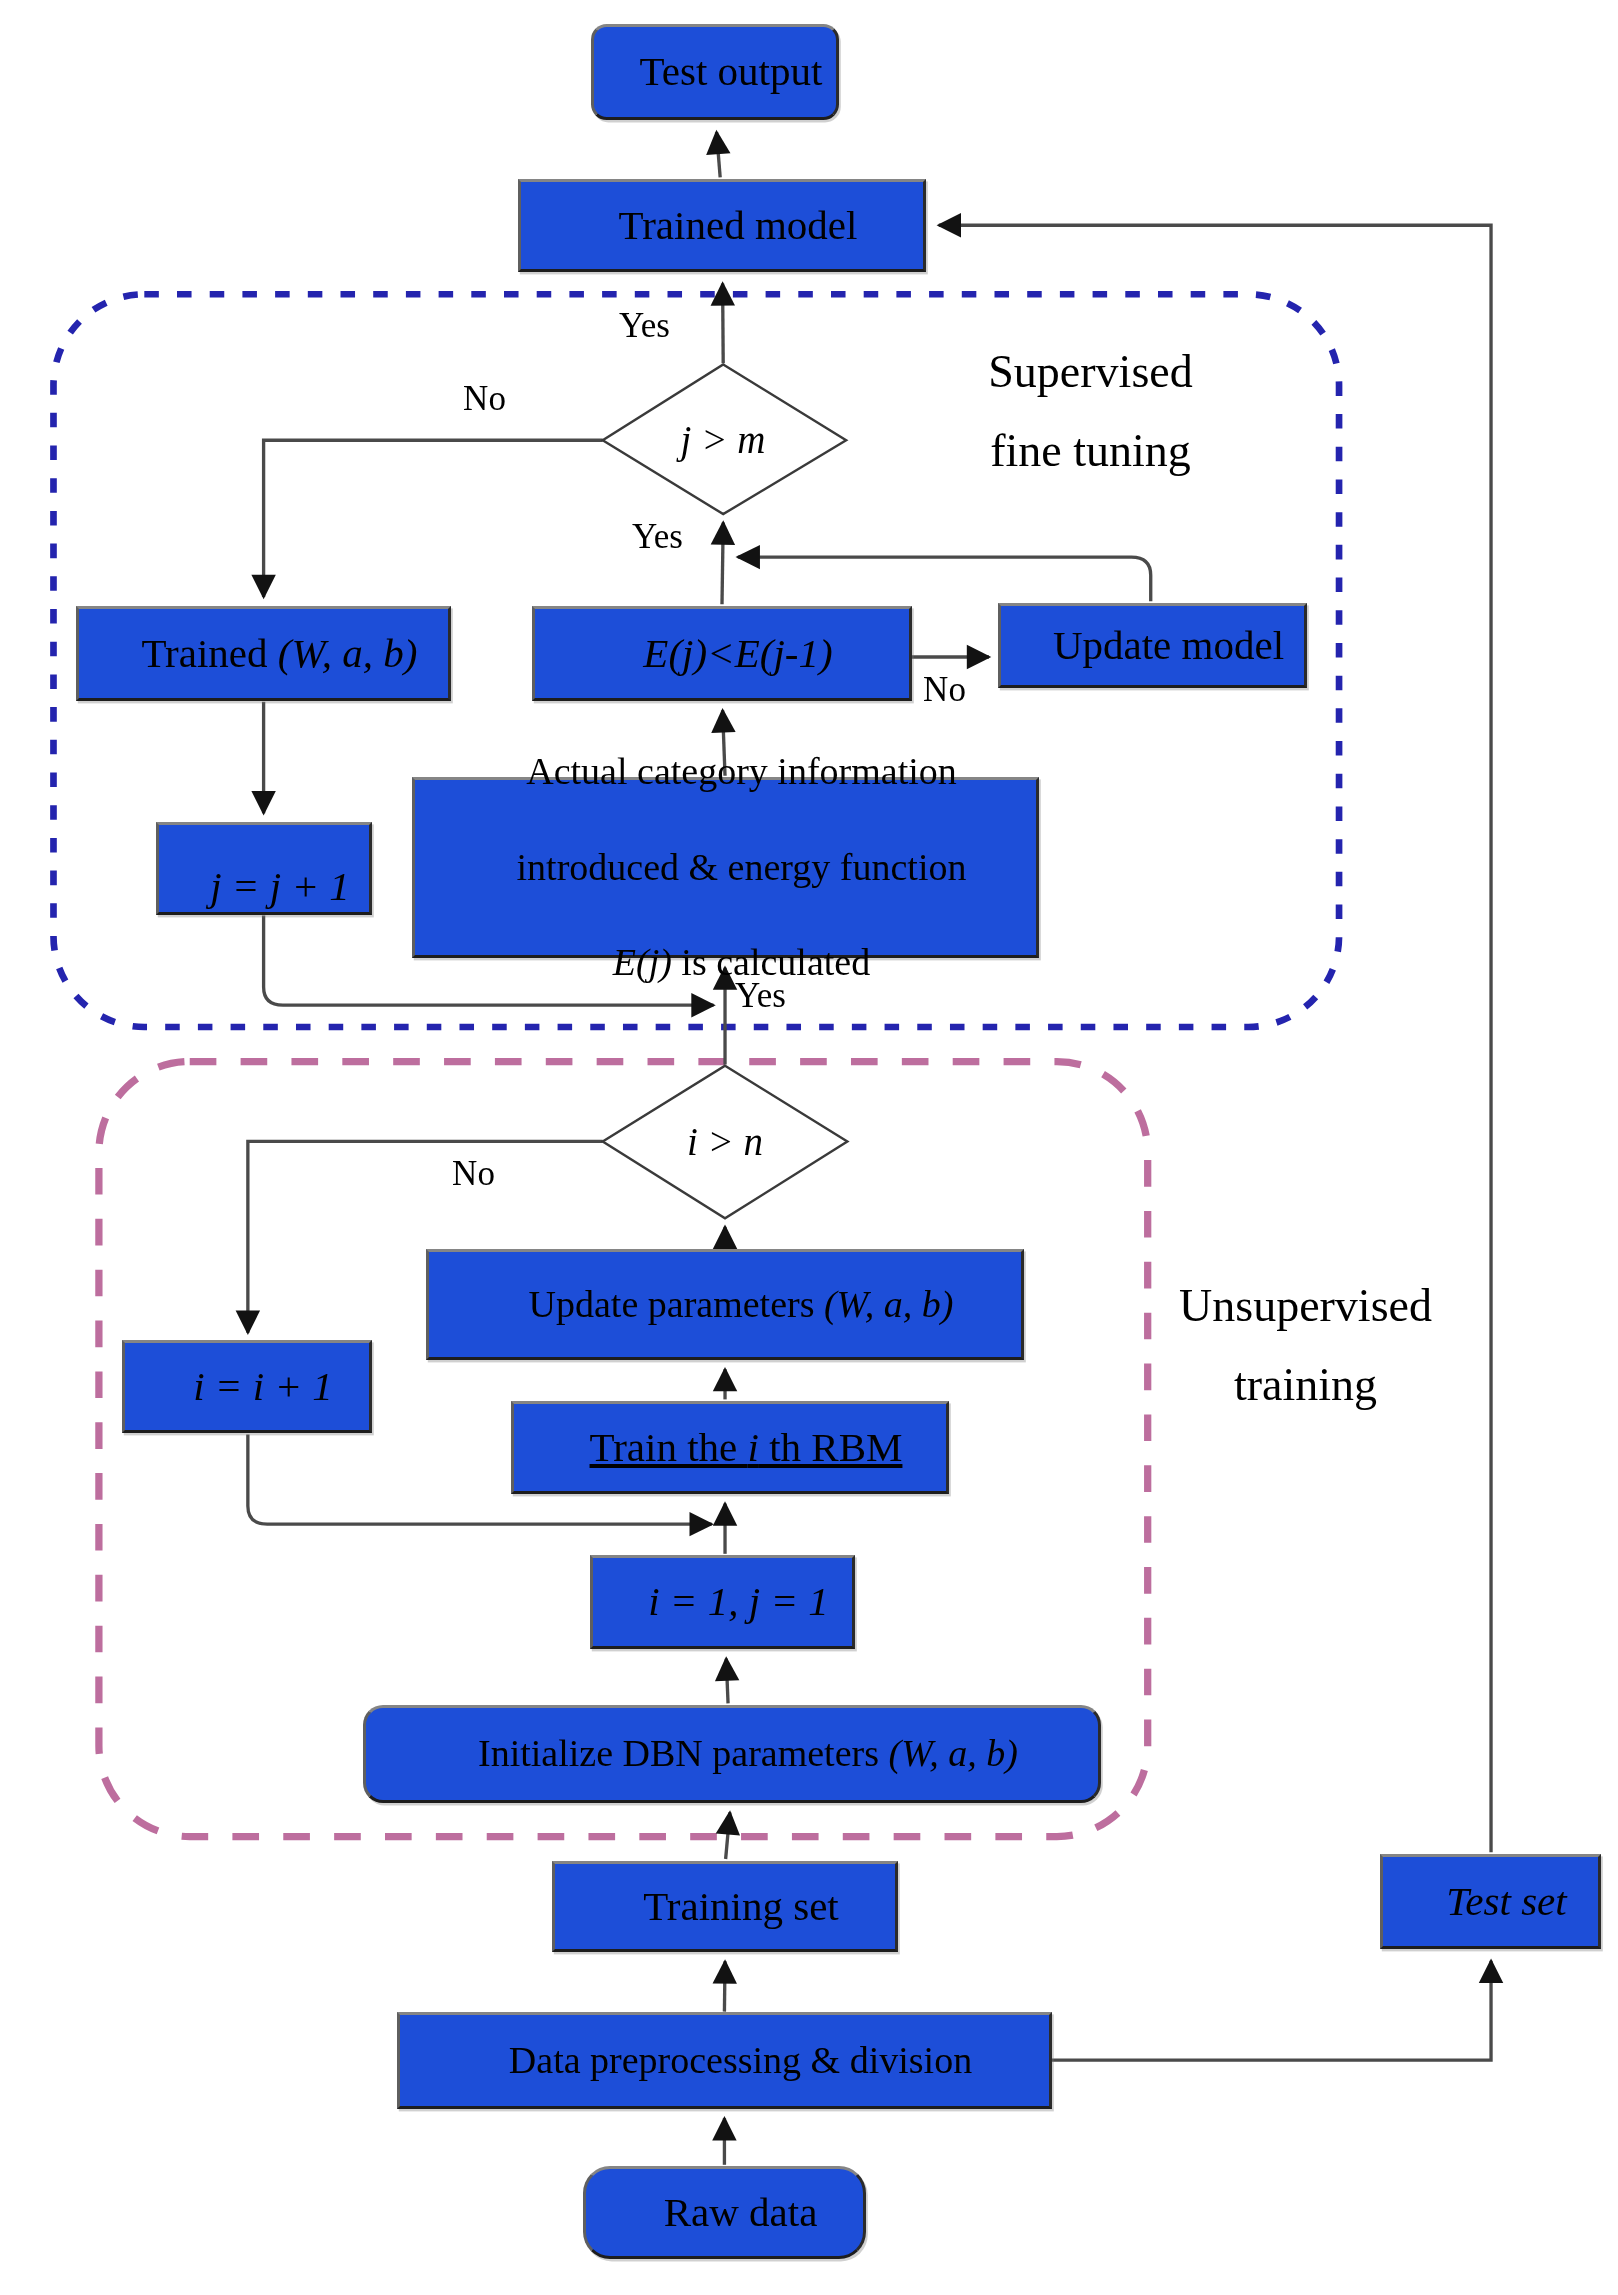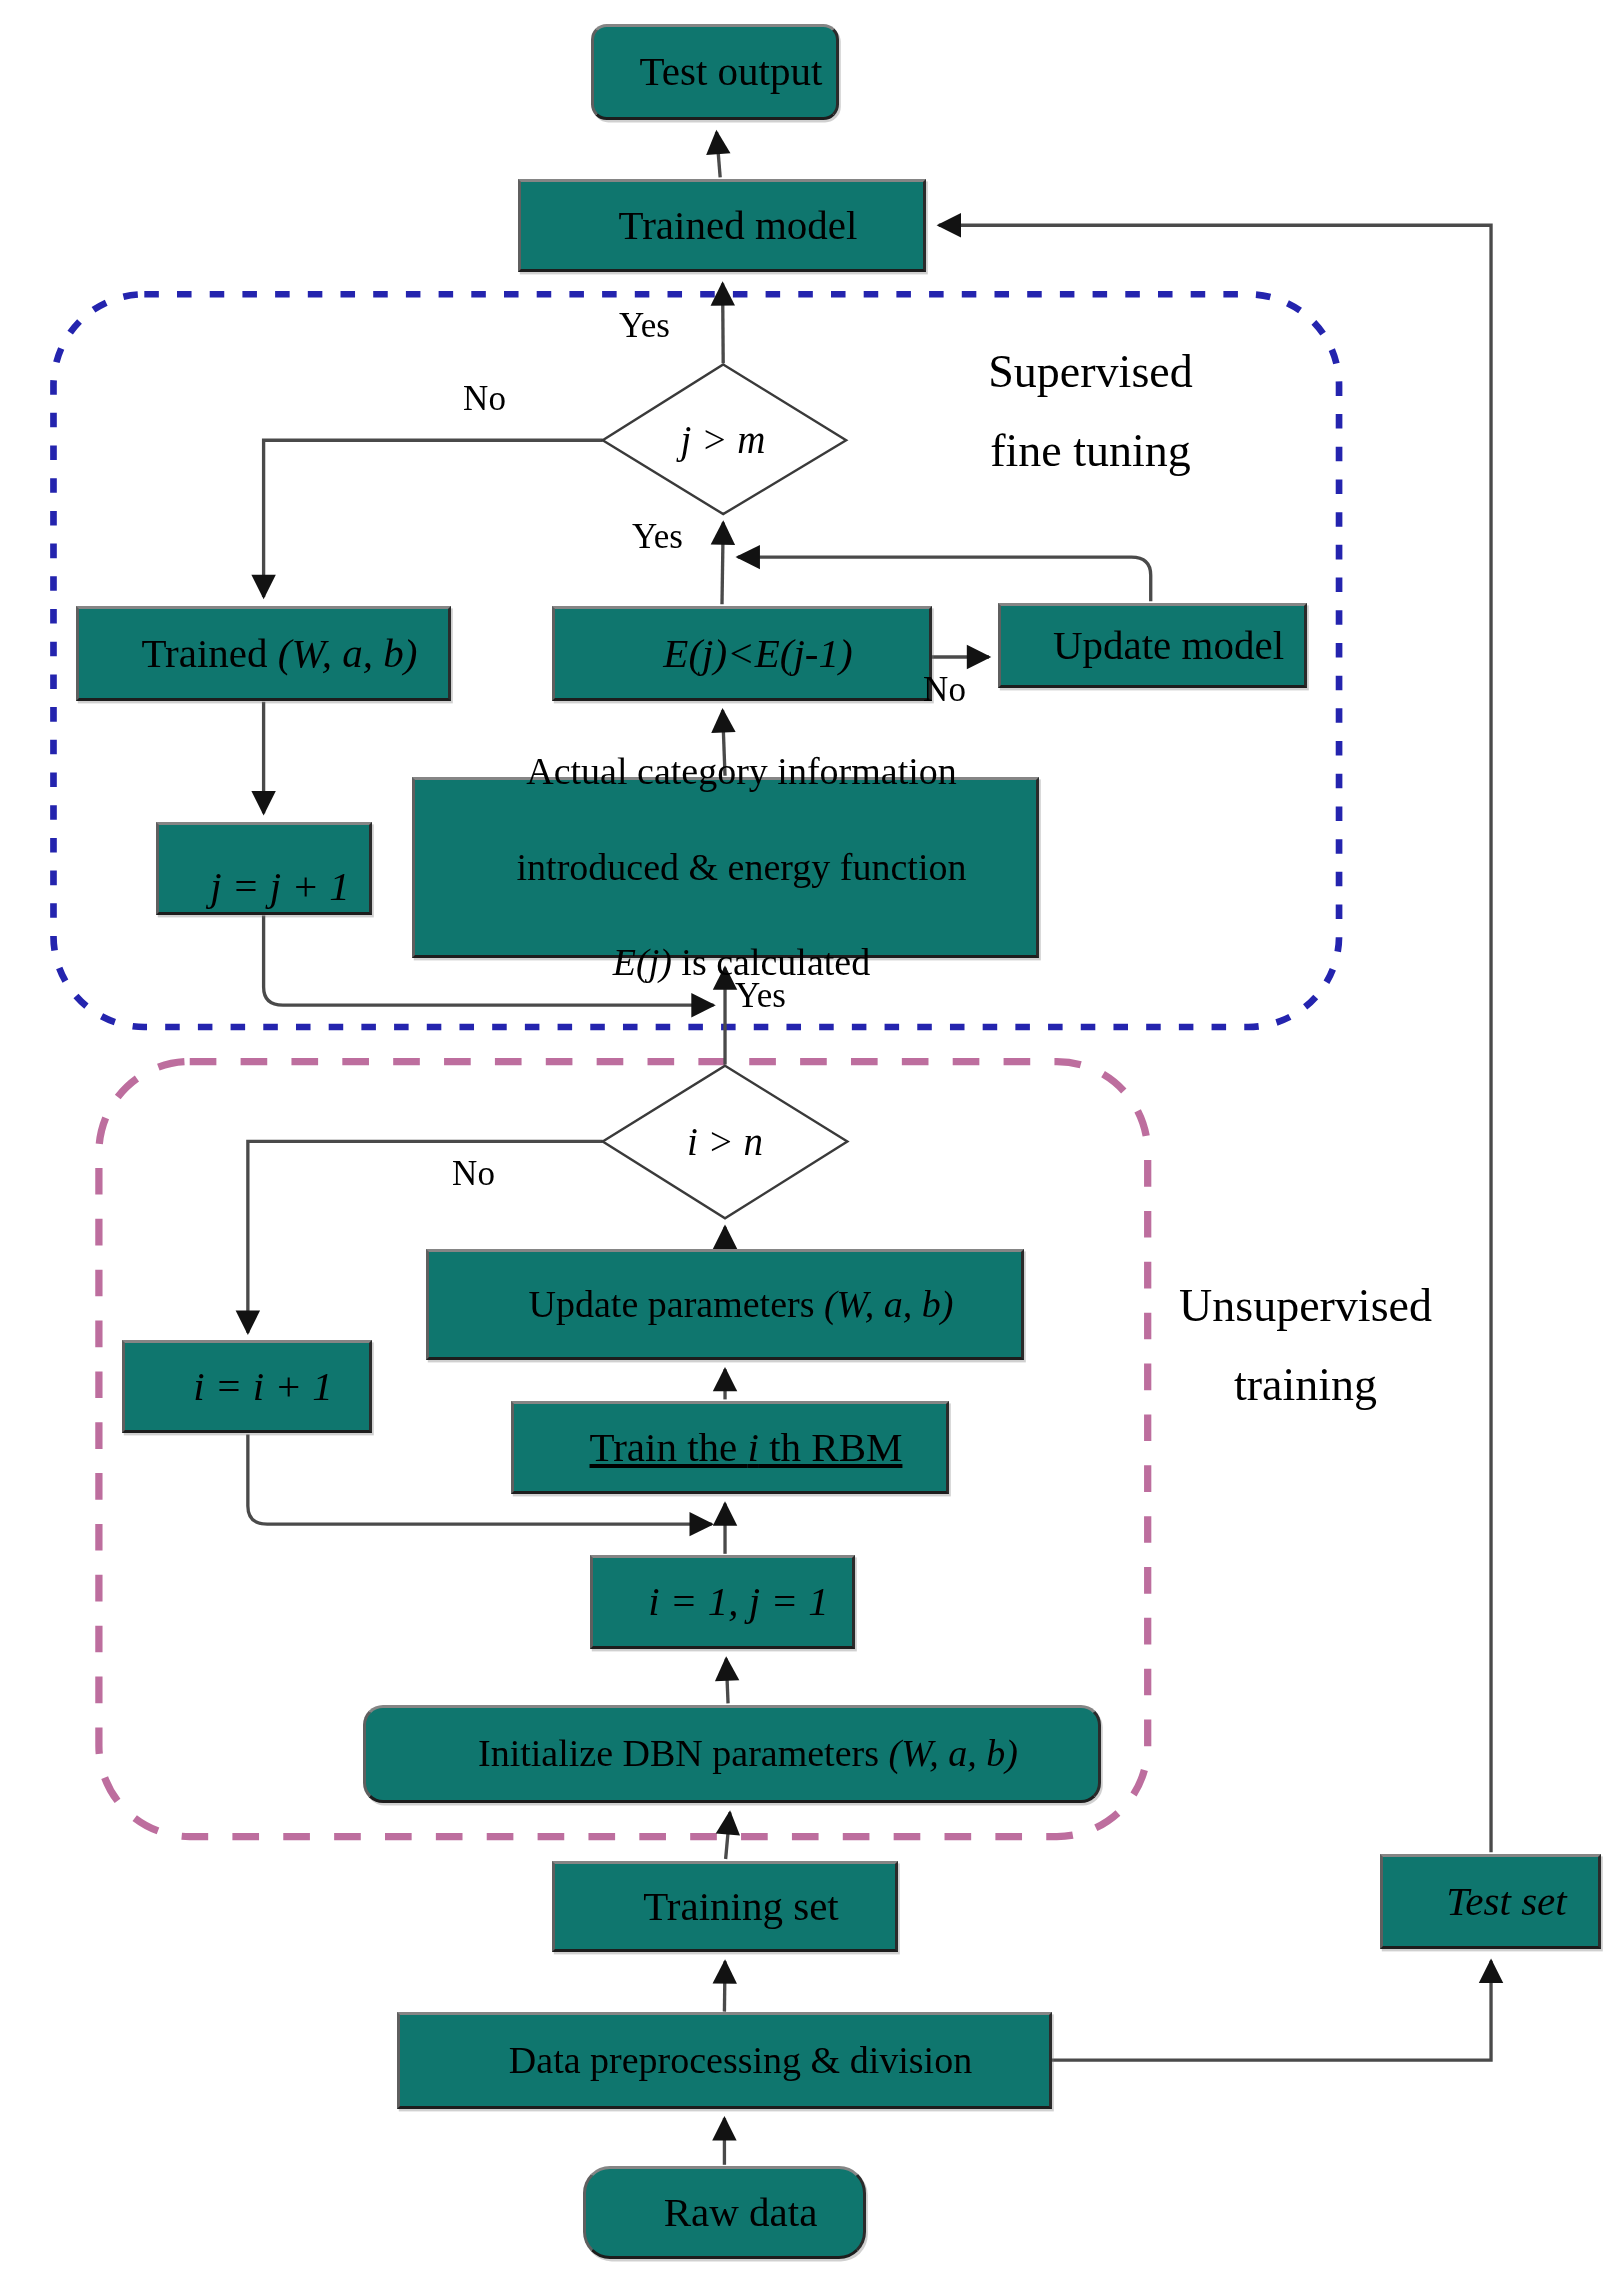--- a/index.html
+++ b/index.html
@@ -8,21 +8,21 @@
     width:1619px;height:2295px;
     background:#ffffff;
     font-family:"Liberation Serif","DejaVu Serif",serif;
     color:#000;
     overflow:hidden;
   }
   #wires{position:absolute;left:0;top:0;z-index:1;}
   .node{
     position:absolute;z-index:2;
     box-sizing:border-box;
-    background:#0f766e;
+    background:#1d4ed8;
     border:3.6px solid;
     border-color:#858585 #2b2b2b #1d1d1d #5f5f5f;
     box-shadow:1.8px 2.4px 0 rgba(120,120,120,0.35);
     display:flex;align-items:center;justify-content:center;
     text-align:center;
     font-size:41px;line-height:1.25;
     white-space:nowrap;
     padding-left:32px;
   }
   .node.rounded{border-radius:15.7px;}
@@ -94,21 +94,21 @@
   </div>
 
   <div class="node" style="left:518px;top:179px;width:408px;height:93px;">
     <span>Trained model</span>
   </div>
 
   <div class="node" style="left:76px;top:606px;width:375px;height:95px;">
     <span><span>Trained </span><span class="it">(W, a, b)</span></span>
   </div>
 
-  <div class="node" style="left:532px;top:606px;width:380px;height:95px;margin-left:20px;">
+  <div class="node" style="left:532px;top:606px;width:380px;height:95px;">
     <span><span class="it">E(j)&lt;E(j-1)</span></span>
   </div>
 
   <div class="node" style="left:998px;top:603px;width:309px;height:85px;">
     <span>Update model</span>
   </div>
 
   <div class="node" style="left:156px;top:822px;width:216px;height:93px;align-items:flex-end;">
     <span><span class="it">j = j + 1</span></span>
   </div>

